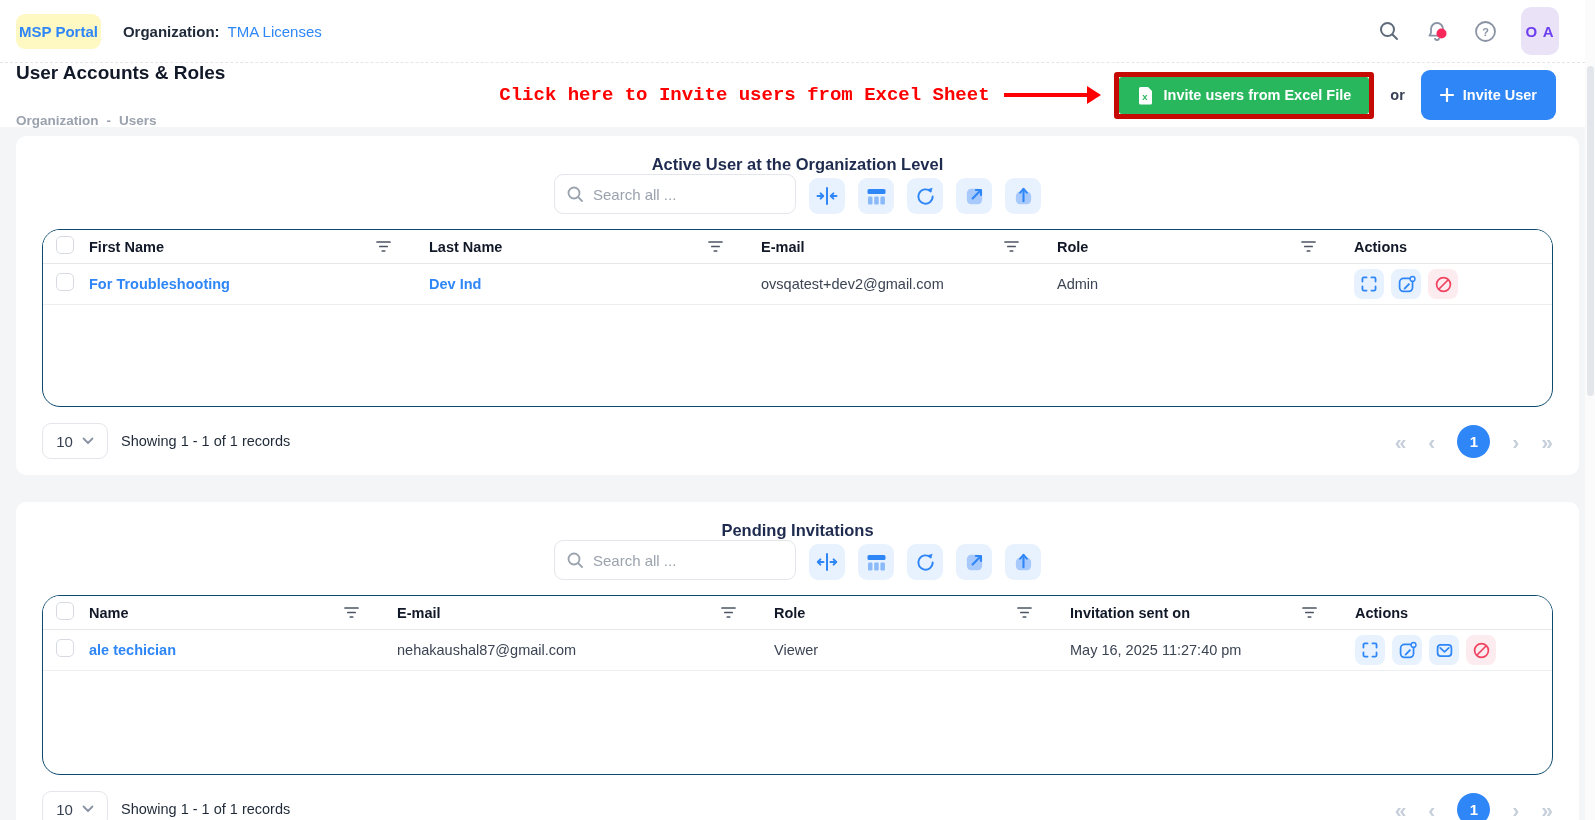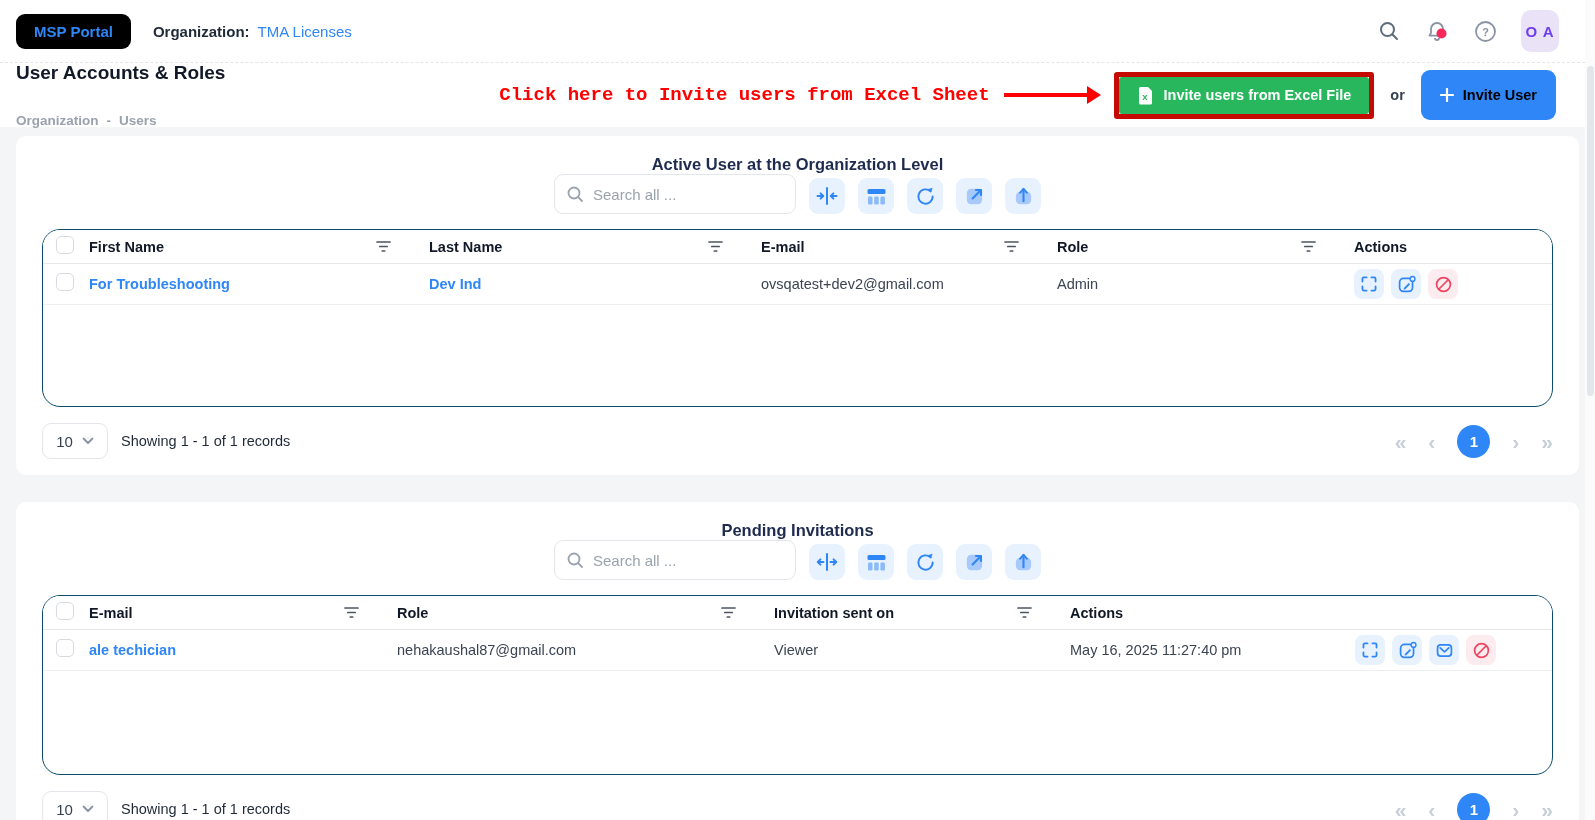--- a/index.html
+++ b/index.html
@@ -2,48 +2,48 @@
 <html><head>
 <meta charset="utf-8">
 <style>
   * { margin:0; padding:0; box-sizing:border-box; }
   html,body { width:1595px; height:820px; overflow:hidden; background:#fff;
     font-family:"Liberation Sans", sans-serif; color:#1f2937; }
 
   
   .topbar { height:63px; display:flex; align-items:center; padding:0 36px 0 16px;
     border-bottom:1px dashed #e2e5e9; background:#fff; }
-  .brand-chip { background:#000000; color:#2f86f6; font-weight:bold; font-size:15px;
-    padding:9px 18px; border-radius:9px; cursor:pointer; }
+  .brand-chip { background:#fef9c3; color:#2f86f6; font-weight:bold; font-size:15px;
+    padding:9px 3px; border-radius:9px; cursor:pointer; }
   .org-wrap { display:flex; align-items:center; gap:8px; margin-left:22px; font-size:15px; }
   .org-label { font-weight:bold; color:#1f2937; }
   .org-name { font-weight:normal; color:#2f86f6; cursor:pointer; }
   .top-icons { margin-left:auto; display:flex; align-items:center; gap:24px; }
   .tico { width:24px; height:24px; display:flex; align-items:center; justify-content:center; cursor:pointer; }
-  .avatar { width:38px; height:42px; border-radius:10px; background:#eae3f7; color:#6d3df0;
+  .avatar { width:38px; height:48px; border-radius:10px; background:#eae3f7; color:#6d3df0;
     font-weight:bold; font-size:15px; display:flex; align-items:center; justify-content:center;
     letter-spacing:1px; cursor:pointer; }
 
   
   .page-header { height:64px; background:#fff; display:flex; align-items:center;
     padding:0 39px 0 16px; }
   .ph-left { display:flex; flex-direction:column; gap:10px; }
   .page-title { font-size:19px; font-weight:bold; color:#111827; }
   .breadcrumb { font-size:13.5px; font-weight:bold; color:#9aa2ad; display:flex; gap:8px;margin-top:19px; }
   .ph-right { margin-left:auto; display:flex; align-items:center; gap:14px; }
   .annotation { color:#ff0000; font-weight:bold; font-size:19px;
     font-family:Liberation Mono, monospace; white-space:nowrap; }
   .anno-arrow { width:84px; height:4px; background:#ff0000; position:relative; margin-right:12px; }
   .anno-arrow:after { content:""; position:absolute; right:-13px; top:-7px;
     border-left:14px solid #ff0000; border-top:9px solid transparent; border-bottom:9px solid transparent; }
   .excel-frame { border:5px solid #c40a02; border-radius:3px; }
   .excel-btn { height:37px; background:#28b75d; color:#fff; font-weight:bold; font-size:14.5px;
     border:none; border-radius:3px; display:flex; align-items:center; gap:10px; padding:0 18px; cursor:pointer; }
   .or-label { font-size:14.5px; font-weight:bold; color:#374151; margin:0 2px; }
-  .invite-btn { height:50px; background:#2f86f6; color:#000000; font-weight:bold; font-size:14.5px;
+  .invite-btn { height:50px; background:#2f86f6; color:#ffffff; font-weight:bold; font-size:14.5px;
     border:none; border-radius:9px; display:flex; align-items:center; gap:9px; padding:0 19px; cursor:pointer; }
 
   
   .content { background:#f4f5f6; padding:9px 16px 0; height:693px; }
   .card { background:#fff; border-radius:10px; }
   .card + .card { margin-top:27px; }
   .card-head { display:flex; align-items:center; justify-content:space-between; padding:19px 26px 15px;flex-direction:column; }
   .section-title { font-size:16.5px; font-weight:bold; color:#1e2b4f; }
   .head-tools { display:flex; align-items:flex-end; gap:13px; }
   .search-box { position:relative; }
@@ -359,20 +359,30 @@
               <polyline points="7.5,7 11,3 14.5,7" fill="none" stroke="#2f86f6" stroke-width="2.2" stroke-linecap="round" stroke-linejoin="round"></polyline>
             </svg>
         </button>
       </div>
     </div>
 
     <div class="table-box">
       <div class="trow-grid t2 thead">
         <div><span class="cb" style="display:inline-block"></span></div>
         <div class="th">
+            <span>Name</span>
+          <button class="filter-btn">
+              <svg width="15" height="13" viewBox="0 0 15 13">
+                <line x1="1" y1="2" x2="14" y2="2" stroke="#4b5563" stroke-width="1.7" stroke-linecap="round"></line>
+                <line x1="3.8" y1="6.5" x2="11.2" y2="6.5" stroke="#4b5563" stroke-width="1.7" stroke-linecap="round"></line>
+                <line x1="6.3" y1="11" x2="8.7" y2="11" stroke="#4b5563" stroke-width="1.7" stroke-linecap="round"></line>
+              </svg>
+            </button>
+          </div>
+        <div class="th">
             <span>E-mail</span>
           <button class="filter-btn">
               <svg width="15" height="13" viewBox="0 0 15 13">
                 <line x1="1" y1="2" x2="14" y2="2" stroke="#4b5563" stroke-width="1.7" stroke-linecap="round"></line>
                 <line x1="3.8" y1="6.5" x2="11.2" y2="6.5" stroke="#4b5563" stroke-width="1.7" stroke-linecap="round"></line>
                 <line x1="6.3" y1="11" x2="8.7" y2="11" stroke="#4b5563" stroke-width="1.7" stroke-linecap="round"></line>
               </svg>
             </button>
           </div>
         <div class="th">

